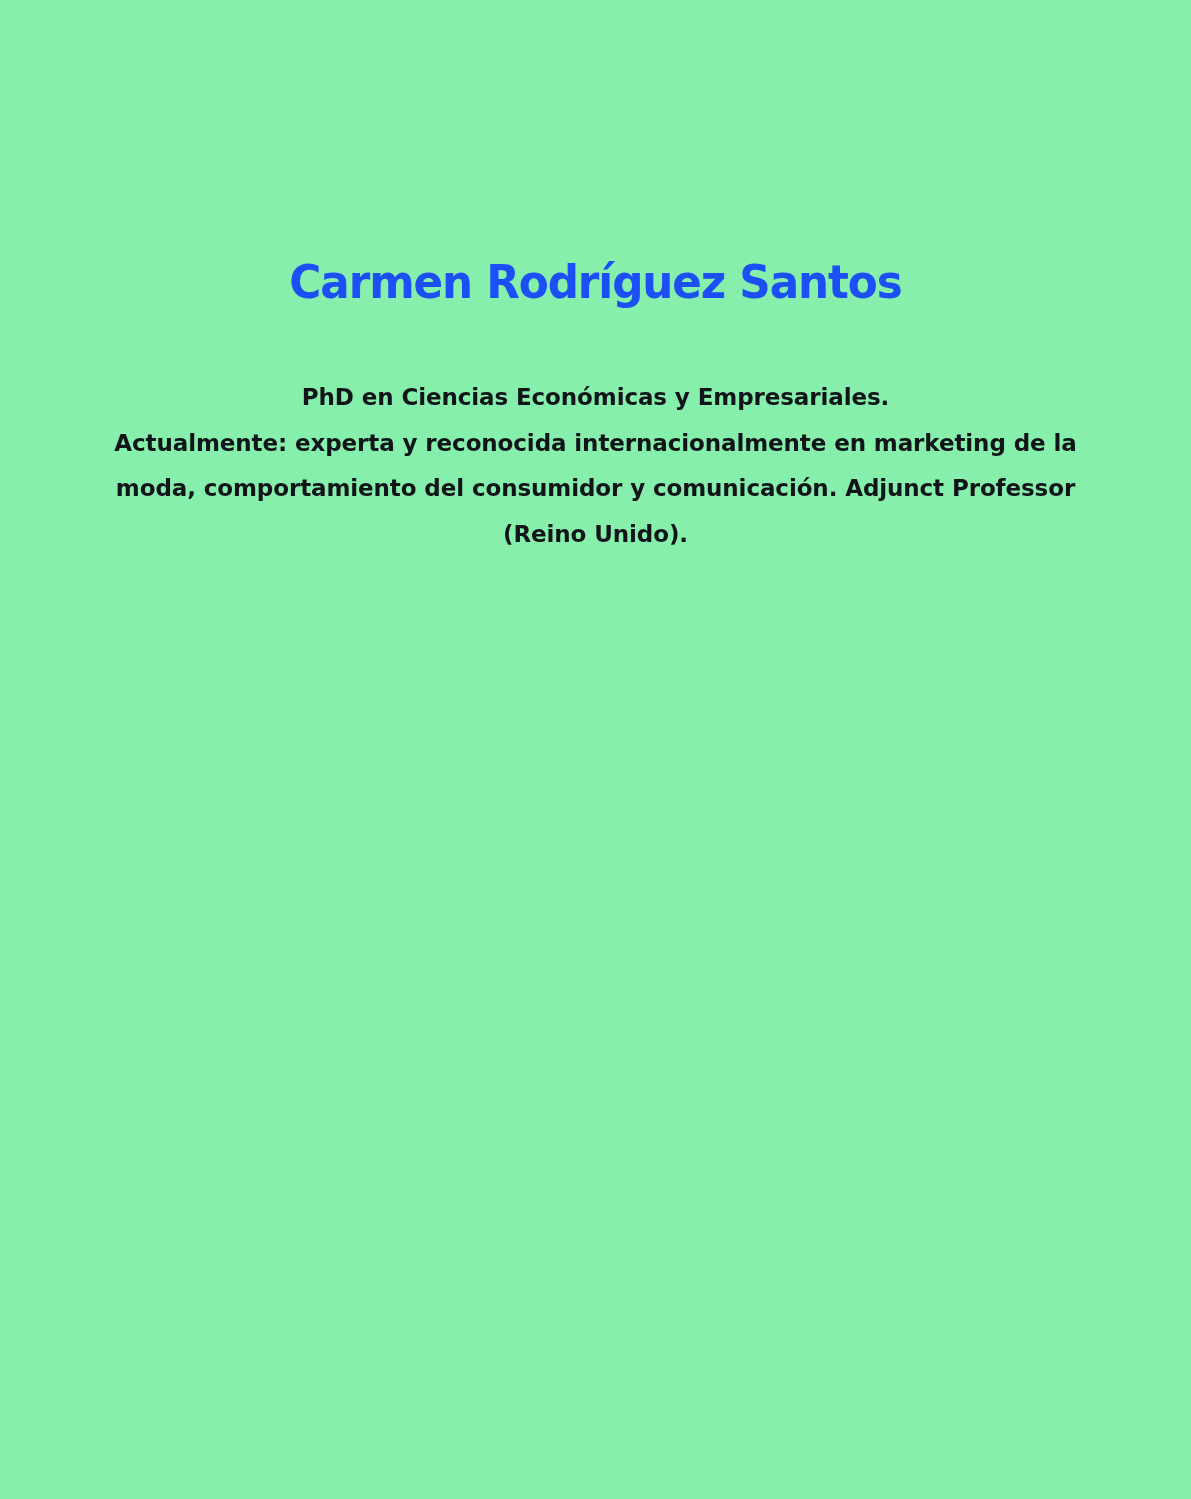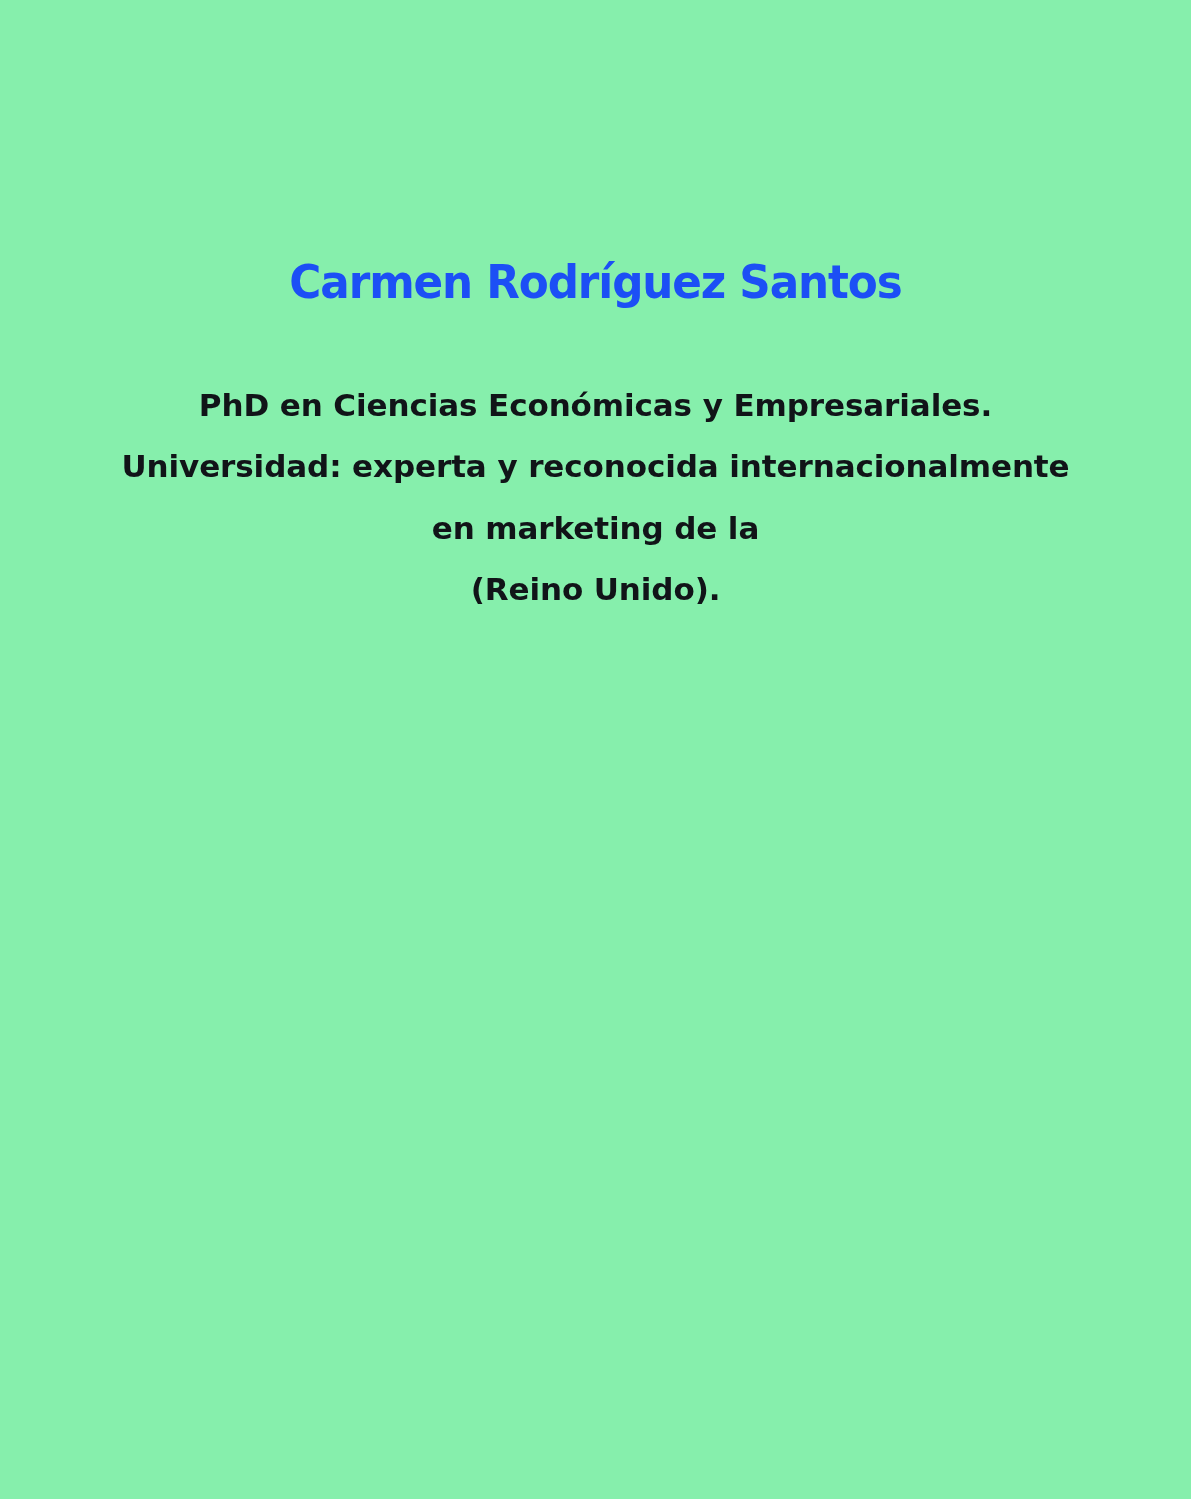--- a/index.html
+++ b/index.html
@@ -39,34 +39,35 @@
     line-height: 1.15;
     transform: scaleX(0.93);
     transform-origin: center center;
   }
   .bio {
     margin: 0;
     padding-top: 66px;
     text-align: center;
     color: #111418;
     font-family: "DejaVu Sans", sans-serif;
-    font-size: 31px;
+    font-size: 23px;
     font-weight: bold;
     line-height: 1.98;
     letter-spacing: -0.1px;
   }
   .bio-line {
     display: block;
   }
 </style>
 </head>
 <body>
 
 <div class="page">
   <div class="content">
     <h1 class="profile-name">Carmen Rodríguez Santos</h1>
     <div class="bio">
       <span class="bio-line">PhD en Ciencias Económicas y Empresariales.</span>
-      <span class="bio-line">Universidad: experta y reconocida internacionalmente en marketing de la</span>
+      <span class="bio-line">Actualmente: experta y reconocida internacionalmente en marketing de la</span>
+      <span class="bio-line">moda, comportamiento del consumidor y comunicación. Adjunct Professor</span>
       <span class="bio-line">(Reino Unido).</span>
     </div>
   </div>
 </div>
 
 </body></html>

